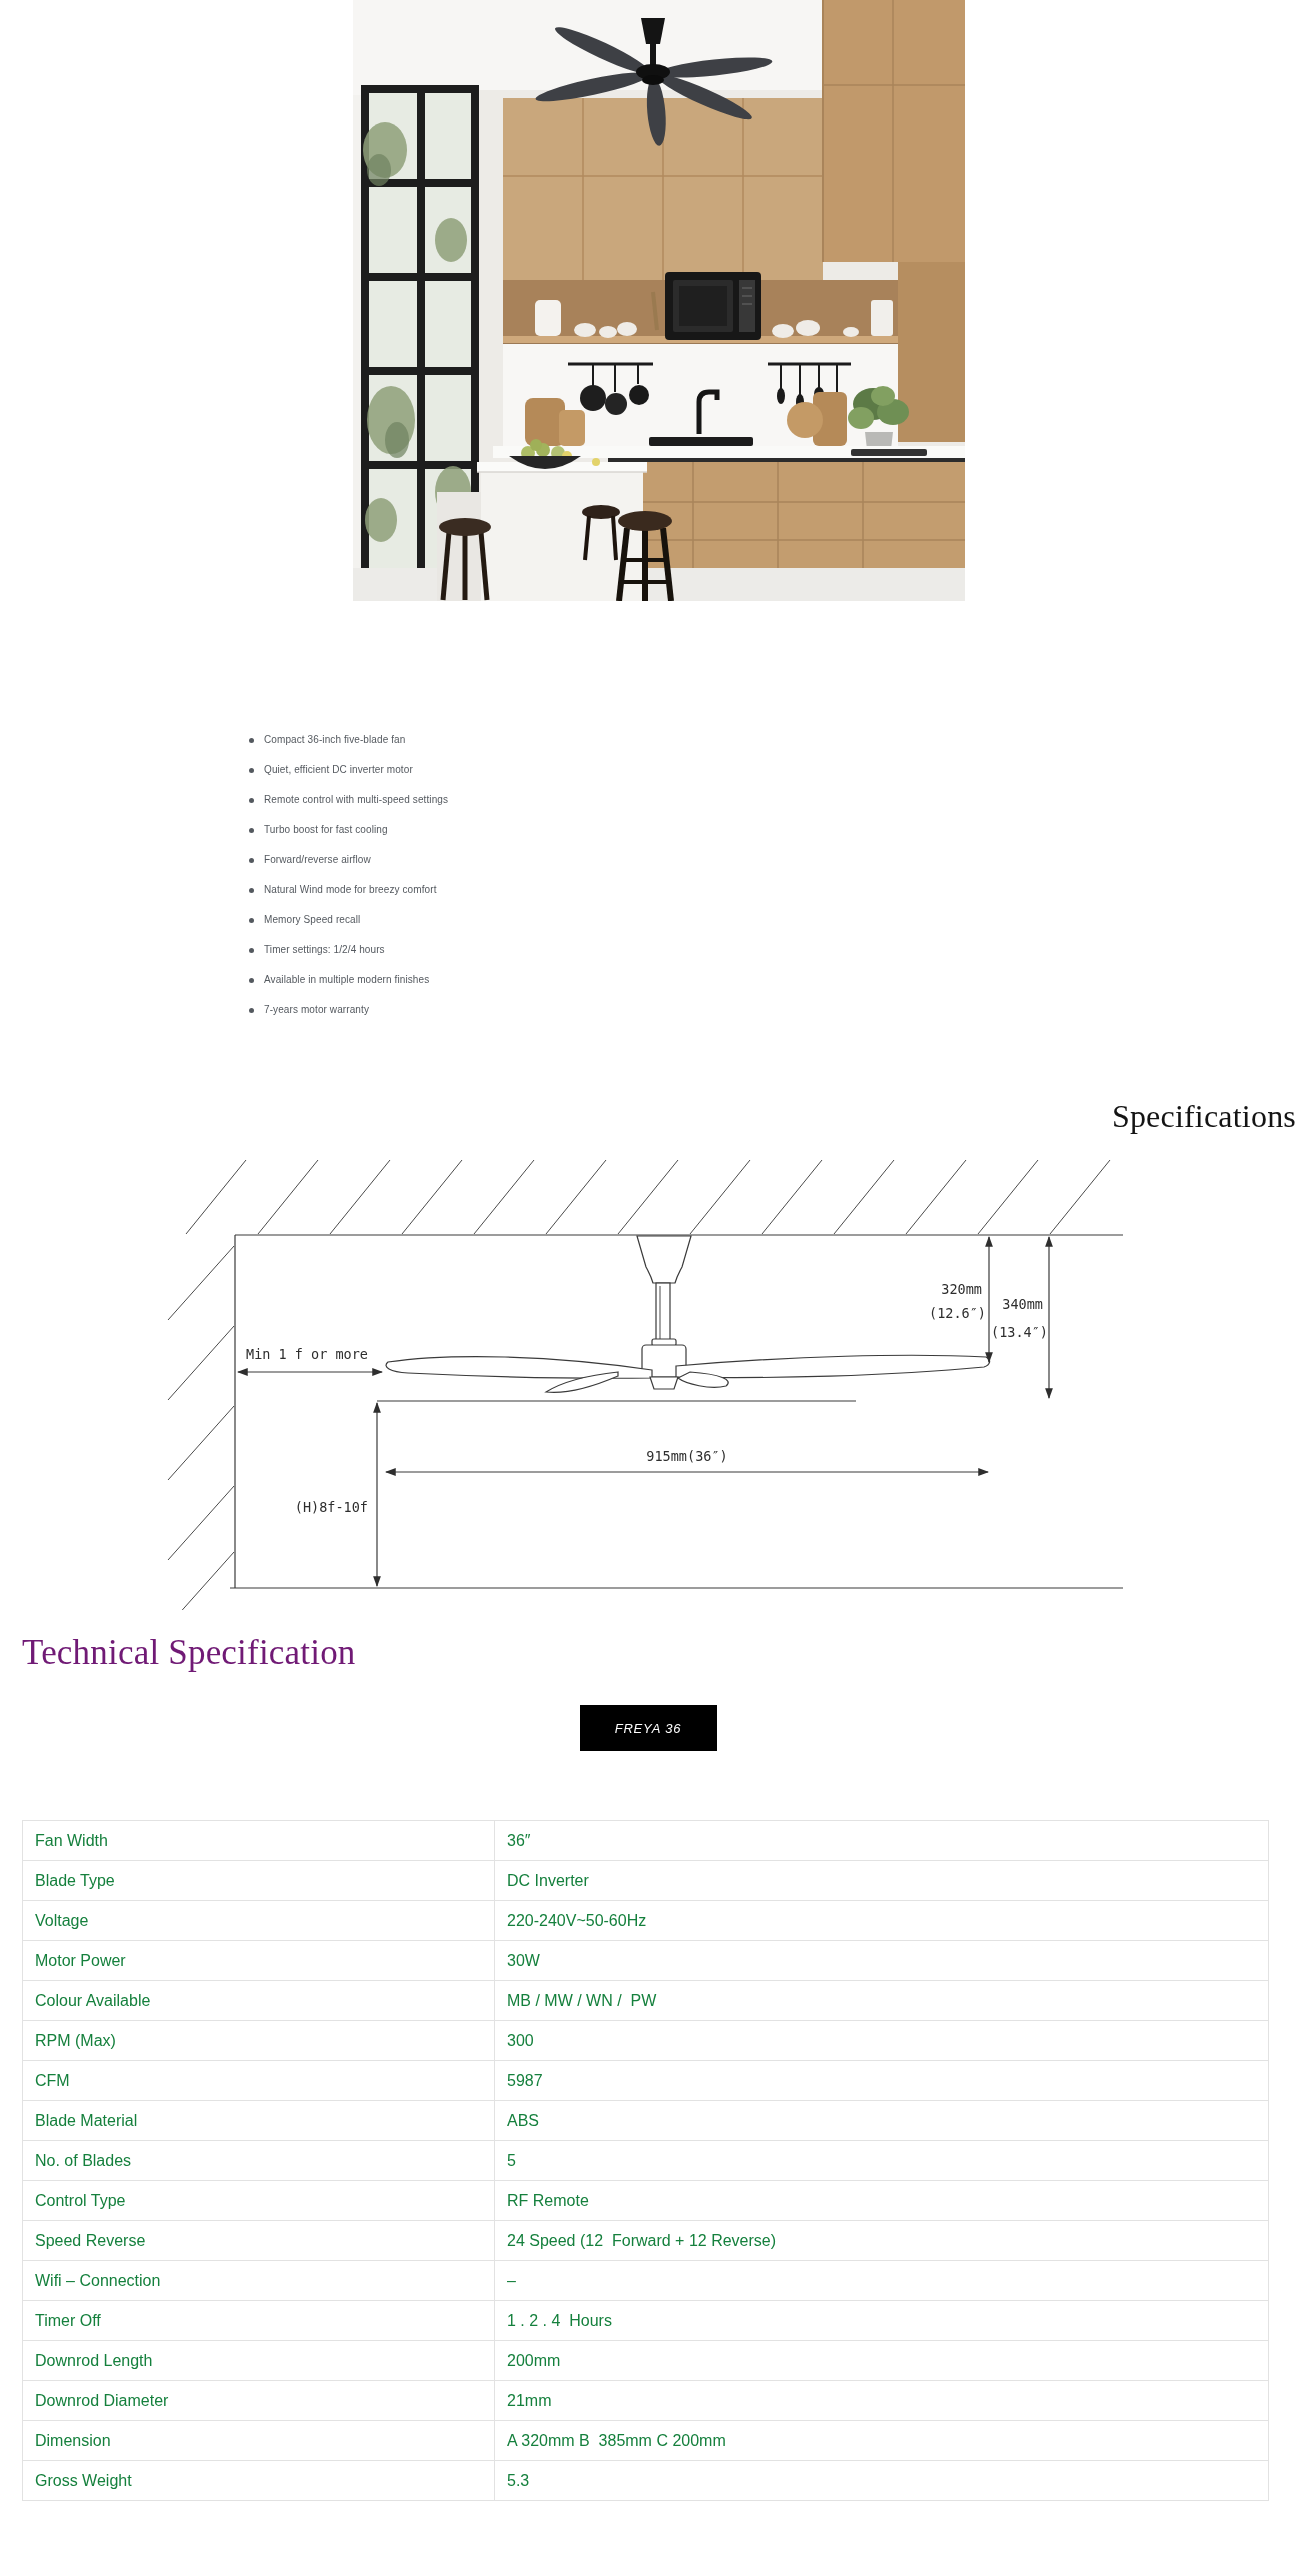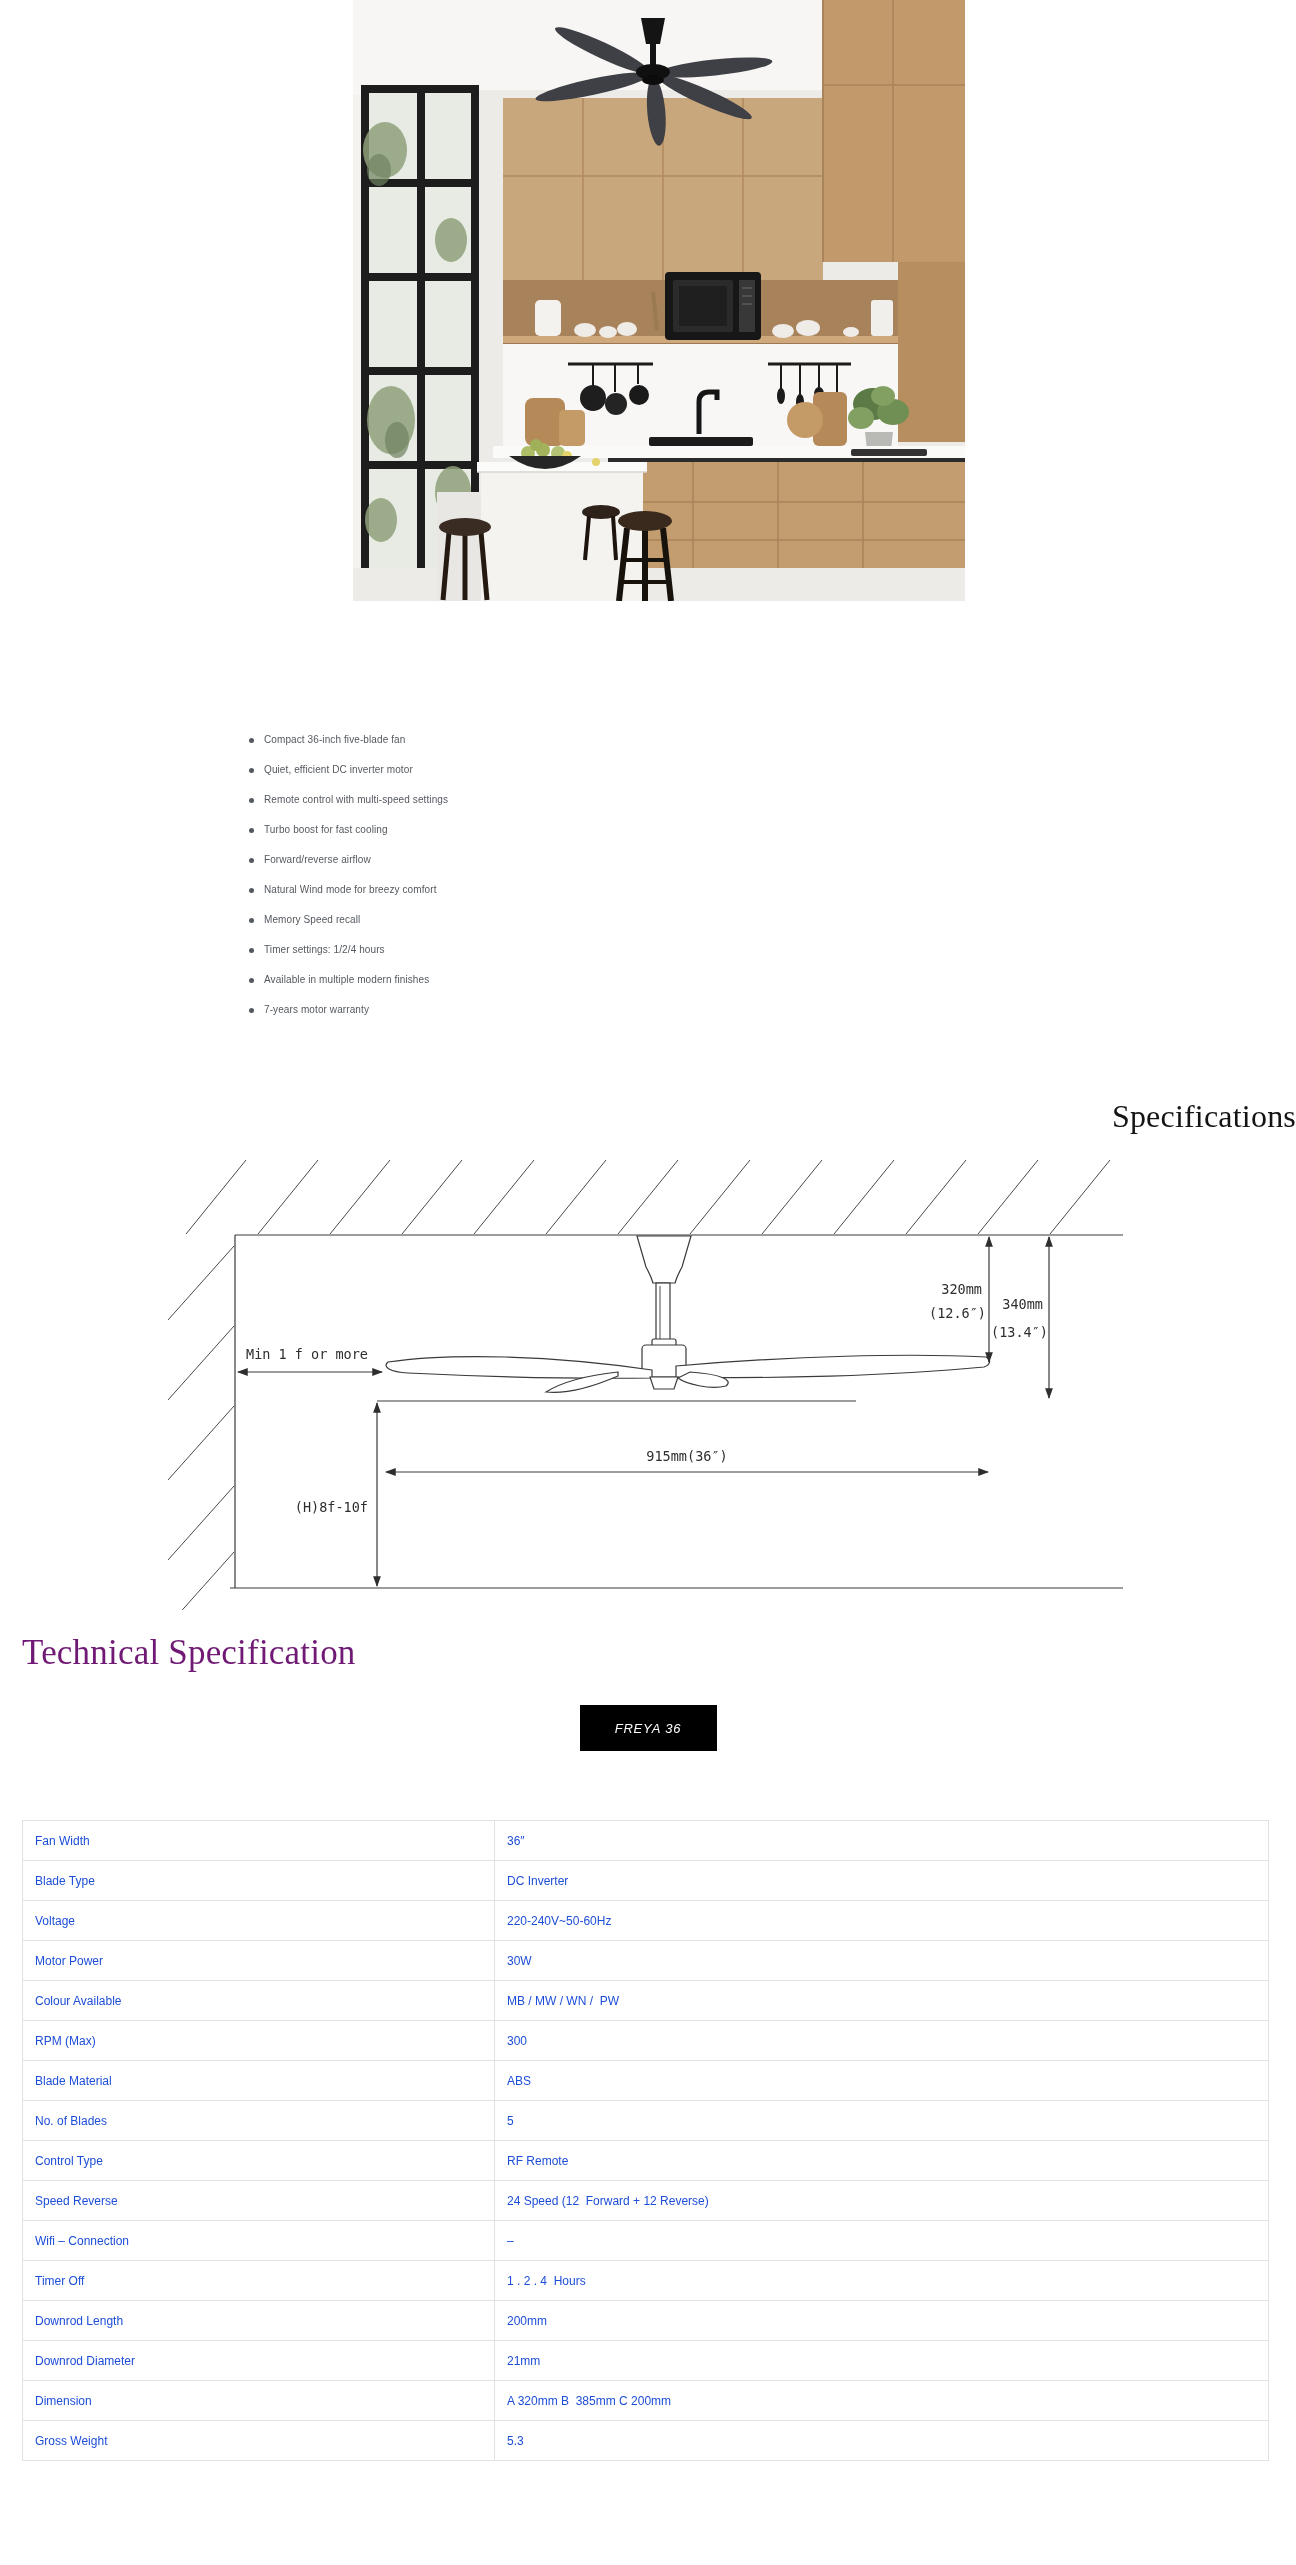--- a/index.html
+++ b/index.html
@@ -32,22 +32,22 @@
   .dtext{font-family:"DejaVu Sans Mono","Liberation Mono",monospace;font-size:13.5px;fill:#2e2e2e;}
 
   
   .badge-row{margin-top:29px;display:flex;justify-content:center;}
   .model-badge{width:137px;height:46px;background:#000000;color:#ffffff;display:flex;
                align-items:center;justify-content:center;font-size:13px;letter-spacing:0.8px;
                cursor:pointer;font-style:italic;}
 
   
   table.spec{border-collapse:collapse;margin:69px 27px 0 22px;width:1247px;table-layout:fixed;}
-  table.spec td{border:1px solid #e2e2e2;font-size:12px;line-height:16px;
-                padding:12px 12px 11px 12px;color:#1d4ed8;vertical-align:middle;
+  table.spec td{border:1px solid #e2e2e2;font-size:16px;line-height:16px;
+                padding:12px 12px 11px 12px;color:#15803d;vertical-align:middle;
                 white-space:pre-wrap;overflow:hidden;}
   table.spec td.c1{width:447px;}
 </style>
 </head>
 <body>
 
 <div class="page">
 
   <div class="hero-wrap">
     <svg width="612" height="601" viewBox="0 0 612 601">
@@ -337,20 +337,24 @@
         </tr>
         <tr>
           <td class="c1">Colour Available</td>
           <td class="c2">MB / MW / WN /  PW</td>
         </tr>
         <tr>
           <td class="c1">RPM (Max)</td>
           <td class="c2">300</td>
         </tr>
         <tr>
+          <td class="c1">CFM</td>
+          <td class="c2">5987</td>
+        </tr>
+        <tr>
           <td class="c1">Blade Material</td>
           <td class="c2">ABS</td>
         </tr>
         <tr>
           <td class="c1">No. of Blades</td>
           <td class="c2">5</td>
         </tr>
         <tr>
           <td class="c1">Control Type</td>
           <td class="c2">RF Remote</td>

